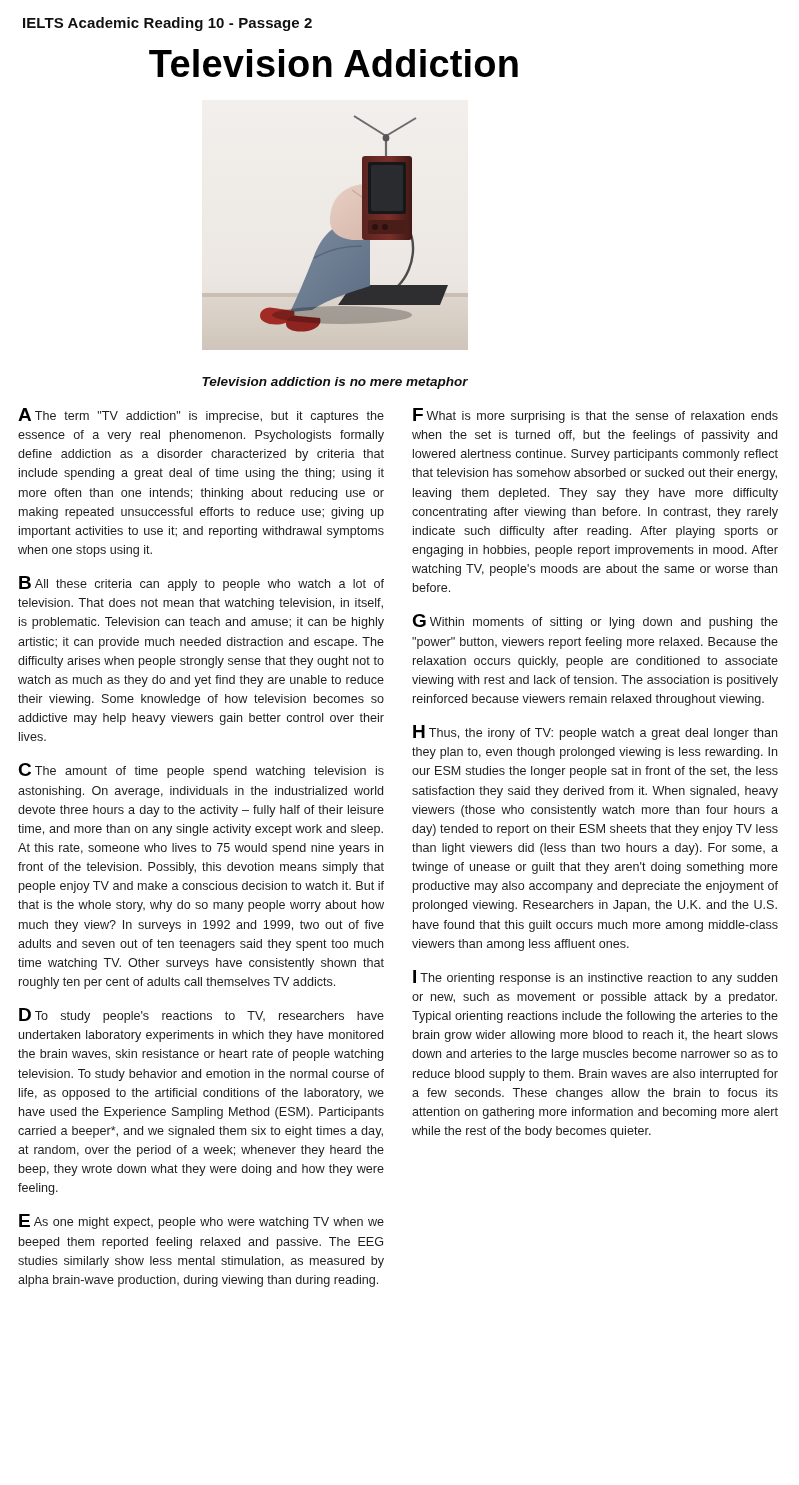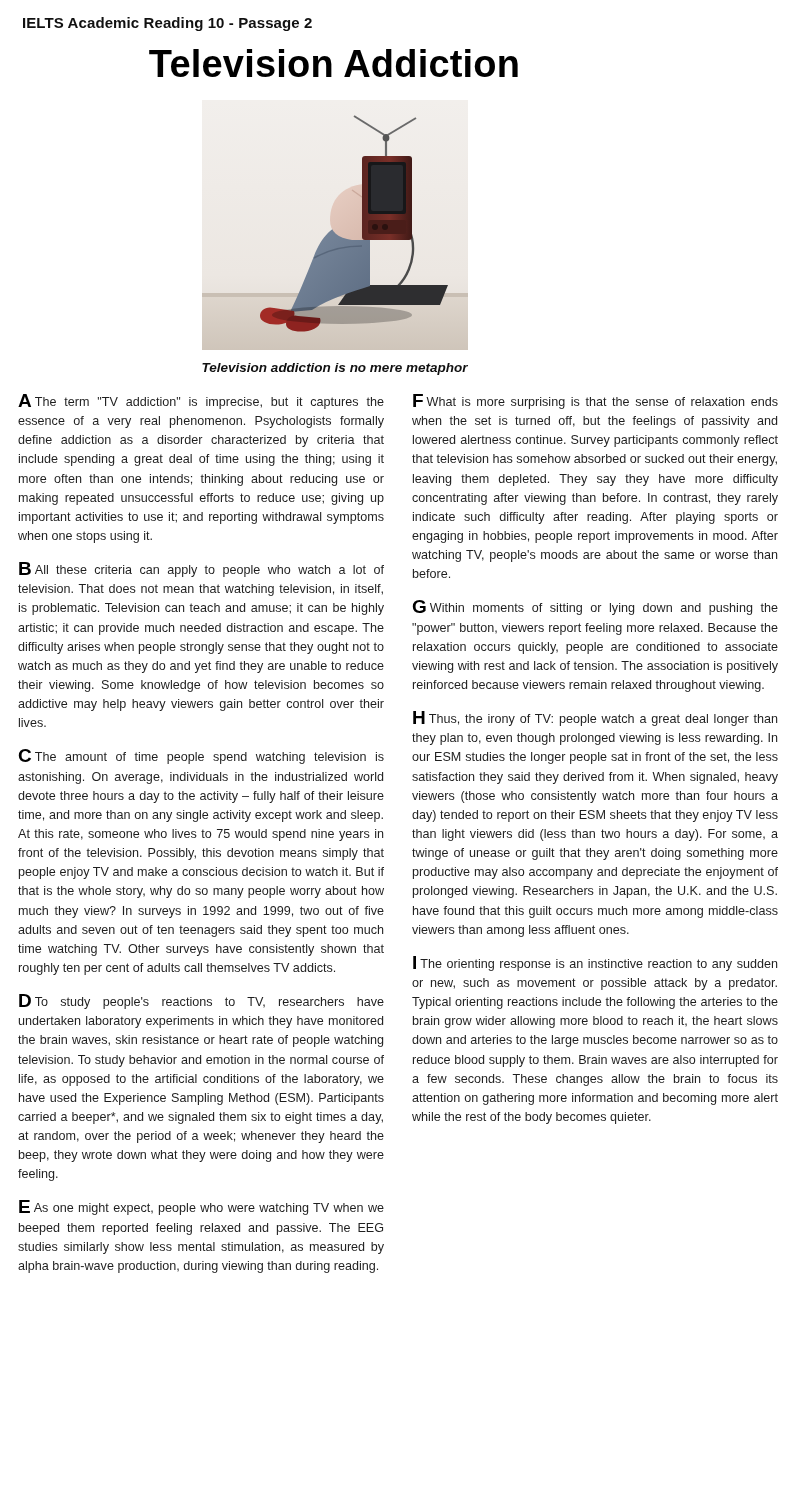--- a/index.html
+++ b/index.html
@@ -47,21 +47,21 @@
     background: #e7e2dd;
     overflow: hidden;
     display: block;
   }
   .caption {
     text-align: center;
     font-size: 13.5px;
     font-weight: bold;
     font-style: italic;
     color: #111;
-    margin: 10px 0 16px 0;
+    margin: 24px 0 16px 0;
   }
   .columns {
     display: flex;
     gap: 28px;
     align-items: flex-start;
   }
   .col {
     width: 366px;
     flex: 0 0 366px;
   }

